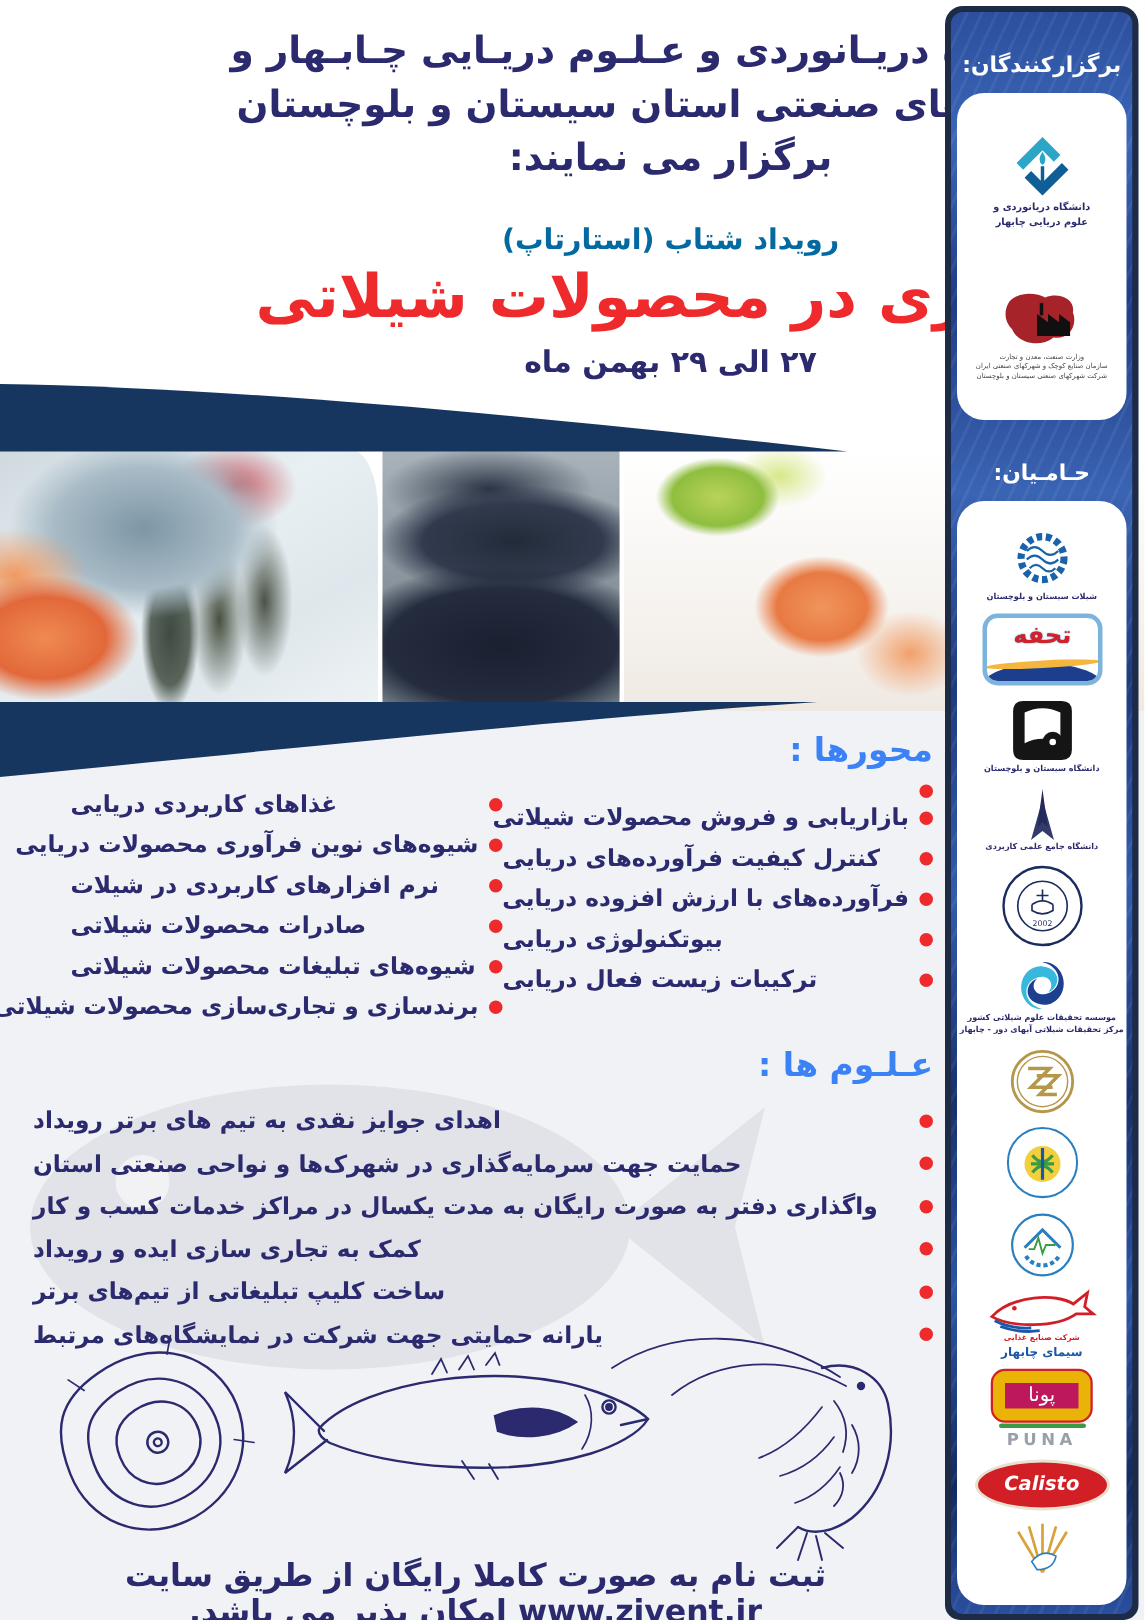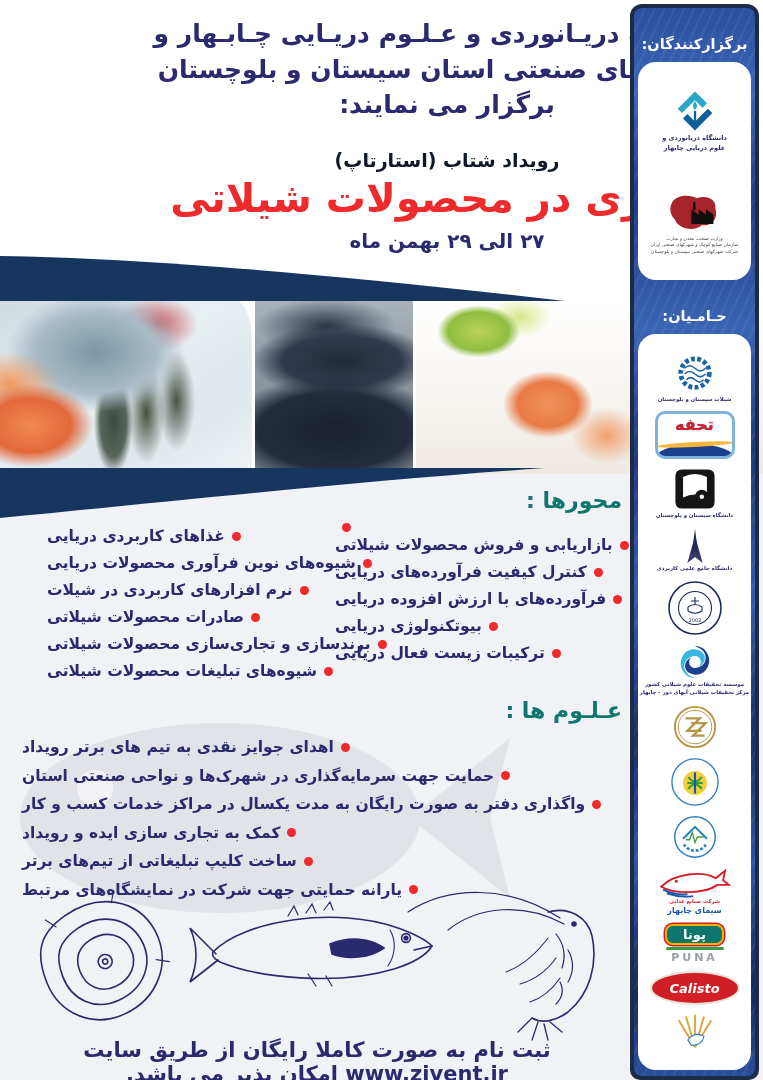--- a/index.html
+++ b/index.html
@@ -6,21 +6,21 @@
   .poster{
     position:relative;width:763px;height:1080px;overflow:hidden;background:#ffffff;
     font-family:"DejaVu Sans",sans-serif;direction:rtl;
   }
   
   .lower-bg{position:absolute;top:468px;left:0;width:763px;height:612px;background:#f1f2f5;}
   .watermark{position:absolute;left:0;top:180px;opacity:.07;}
   
   .header{position:absolute;top:16px;right:10px;width:612px;text-align:center;color:#2b2a6e;}
   .hline{font-weight:bold;font-size:25px;line-height:1.42;color:#2b2a6e;}
-  .event-type{margin-top:26px;font-weight:bold;font-size:19px;color:#0f172a;}
+  .event-type{margin-top:26px;font-weight:bold;font-size:19px;color:#0369a1;}
   .event-title{margin-top:4px;font-weight:bold;font-size:40px;color:#ee2a2c;letter-spacing:0;}
   .event-date{margin-top:8px;font-weight:bold;font-size:20px;color:#2b2a6e;}
   
   .swoosh{position:absolute;left:0;}
   
   .photo-strip{position:absolute;top:300px;left:0;width:763px;height:174px;display:flex;flex-direction:row-reverse;gap:3px;}
   .photo{height:100%;}
   .photo-1{width:252px;border-radius:0 18px 0 0/0 40px 0 0;
     background:
       radial-gradient(90px 60px at 12% 72%, #ef8a52 0%, #e2683a 45%, rgba(226,104,58,0) 70%),
@@ -39,25 +39,25 @@
       linear-gradient(180deg,#aab3ba 0%,#8e99a2 40%,#707b85 100%);}
   .photo-3{flex:1;
     background:
       radial-gradient(55px 35px at 18% 18%, #b9d35a 0%, #8fbe3f 55%, rgba(143,190,63,0) 75%),
       radial-gradient(45px 30px at 30% 10%, #d7e88a 0%, rgba(215,232,138,0) 70%),
       radial-gradient(60px 45px at 38% 60%, #f0945c 0%, #e87a43 50%, rgba(232,122,67,0) 75%),
       radial-gradient(50px 40px at 55% 78%, #f2a06b 0%, rgba(242,160,107,0) 72%),
       radial-gradient(40px 30px at 72% 52%, #f4ad7e 0%, rgba(244,173,126,0) 72%),
       linear-gradient(180deg,#ffffff 0%,#f6f3ef 60%,#efe9e2 100%);}
   
-  .section-heading{font-weight:bold;font-size:22px;color:#0f766e;margin:0 0 10px 0;}
+  .section-heading{font-weight:bold;font-size:22px;color:#3b82f6;margin:0 0 10px 0;}
   .topics{position:absolute;top:488px;right:141px;width:575px;}
   .topics .cols{display:flex;flex-direction:row;gap:0;}
   ul.blist{list-style:none;margin:0;padding:0;}
-  ul.blist li{display:flex;align-items:baseline;justify-content:flex-end;
+  ul.blist li{display:flex;align-items:baseline;justify-content:space-between;
     font-weight:bold;font-size:15.5px;color:#2b2a6e;line-height:27px;white-space:nowrap;}
   .bullet{width:9px;height:9px;border-radius:50%;background:#ee2a2c;display:inline-block;
     margin-left:7px;flex:0 0 auto;align-self:center;}
   .col-right{width:287px;}
   .col-left{width:288px;}
   .supports{position:absolute;top:698px;right:141px;width:600px;}
   .supports ul.blist li{line-height:28.5px;}
   
   .footer{position:absolute;top:1038px;left:0;width:634px;text-align:center;
     font-weight:bold;font-size:21px;color:#2b2a6e;}
@@ -85,22 +85,22 @@
   
   .tohfeh{width:74px;height:42px;background:#fff;border:3px solid #7db4dd;border-radius:10px;
     overflow:hidden;position:relative;}
   .tohfeh-word{display:block;text-align:center;margin-top:1px;color:#d42127;font-weight:bold;font-size:16px;
     text-shadow:0 0 1px #1b57a8;}
   .tohfeh-wave{position:absolute;bottom:-4px;left:-4px;right:-4px;height:16px;background:#1b3f8c;
     border-radius:50% 50% 0 0/100% 100% 0 0;}
   .tohfeh-gold{position:absolute;bottom:9px;left:-2px;right:-2px;height:5px;background:#f4b63f;
     border-radius:50%;transform:rotate(-3deg);}
   
-  .puna-badge{background:#0f766e;color:#fff;font-weight:bold;font-size:13px;padding:1px 16px;
-    border-radius:8px;border:2px solid #eab308;box-shadow:0 0 0 1.5px #d21f26;}
+  .puna-badge{background:#be185d;color:#fff;font-weight:normal;font-size:13px;padding:1px 16px;
+    border-radius:8px;border:8px solid #eab308;box-shadow:0 0 0 1.5px #d21f26;}
   .puna-green{width:58px;height:3px;background:#3a9b43;border-radius:2px;margin:2px 0 1px 0;}
   .puna-latin{color:#9aa0a8;font-size:11px;font-weight:bold;letter-spacing:3px;}
   .calisto-badge{background:#d21f26;border-radius:50%;width:86px;height:30px;display:flex;
     align-items:center;justify-content:center;border:2px solid #e9e2d2;}
   .calisto-badge span{color:#fff;font-weight:bold;font-style:italic;font-size:13px;}
 </style>
 </head>
 <body>
 
 <div class="poster">
@@ -176,25 +176,25 @@
         <li>
             <span class="bullet"></span>
             <span>نرم افزارهای کاربردی در شیلات</span>
           </li>
         <li>
             <span class="bullet"></span>
             <span>صادرات محصولات شیلاتی</span>
           </li>
         <li>
             <span class="bullet"></span>
+            <span>شیوه‌های تبلیغات محصولات شیلاتی</span>
+          </li>
+        <li>
+            <span class="bullet"></span>
             <span>برندسازی و تجاری‌سازی محصولات شیلاتی</span>
-          </li>
-        <li>
-            <span class="bullet"></span>
-            <span>شیوه‌های تبلیغات محصولات شیلاتی</span>
           </li>
       </ul>
     </div>
   </div>
 
   <div class="supports">
     <h2 class="section-heading">عـلـوم ها :</h2>
     <ul class="blist">
       <li>
           <span class="bullet"></span>

